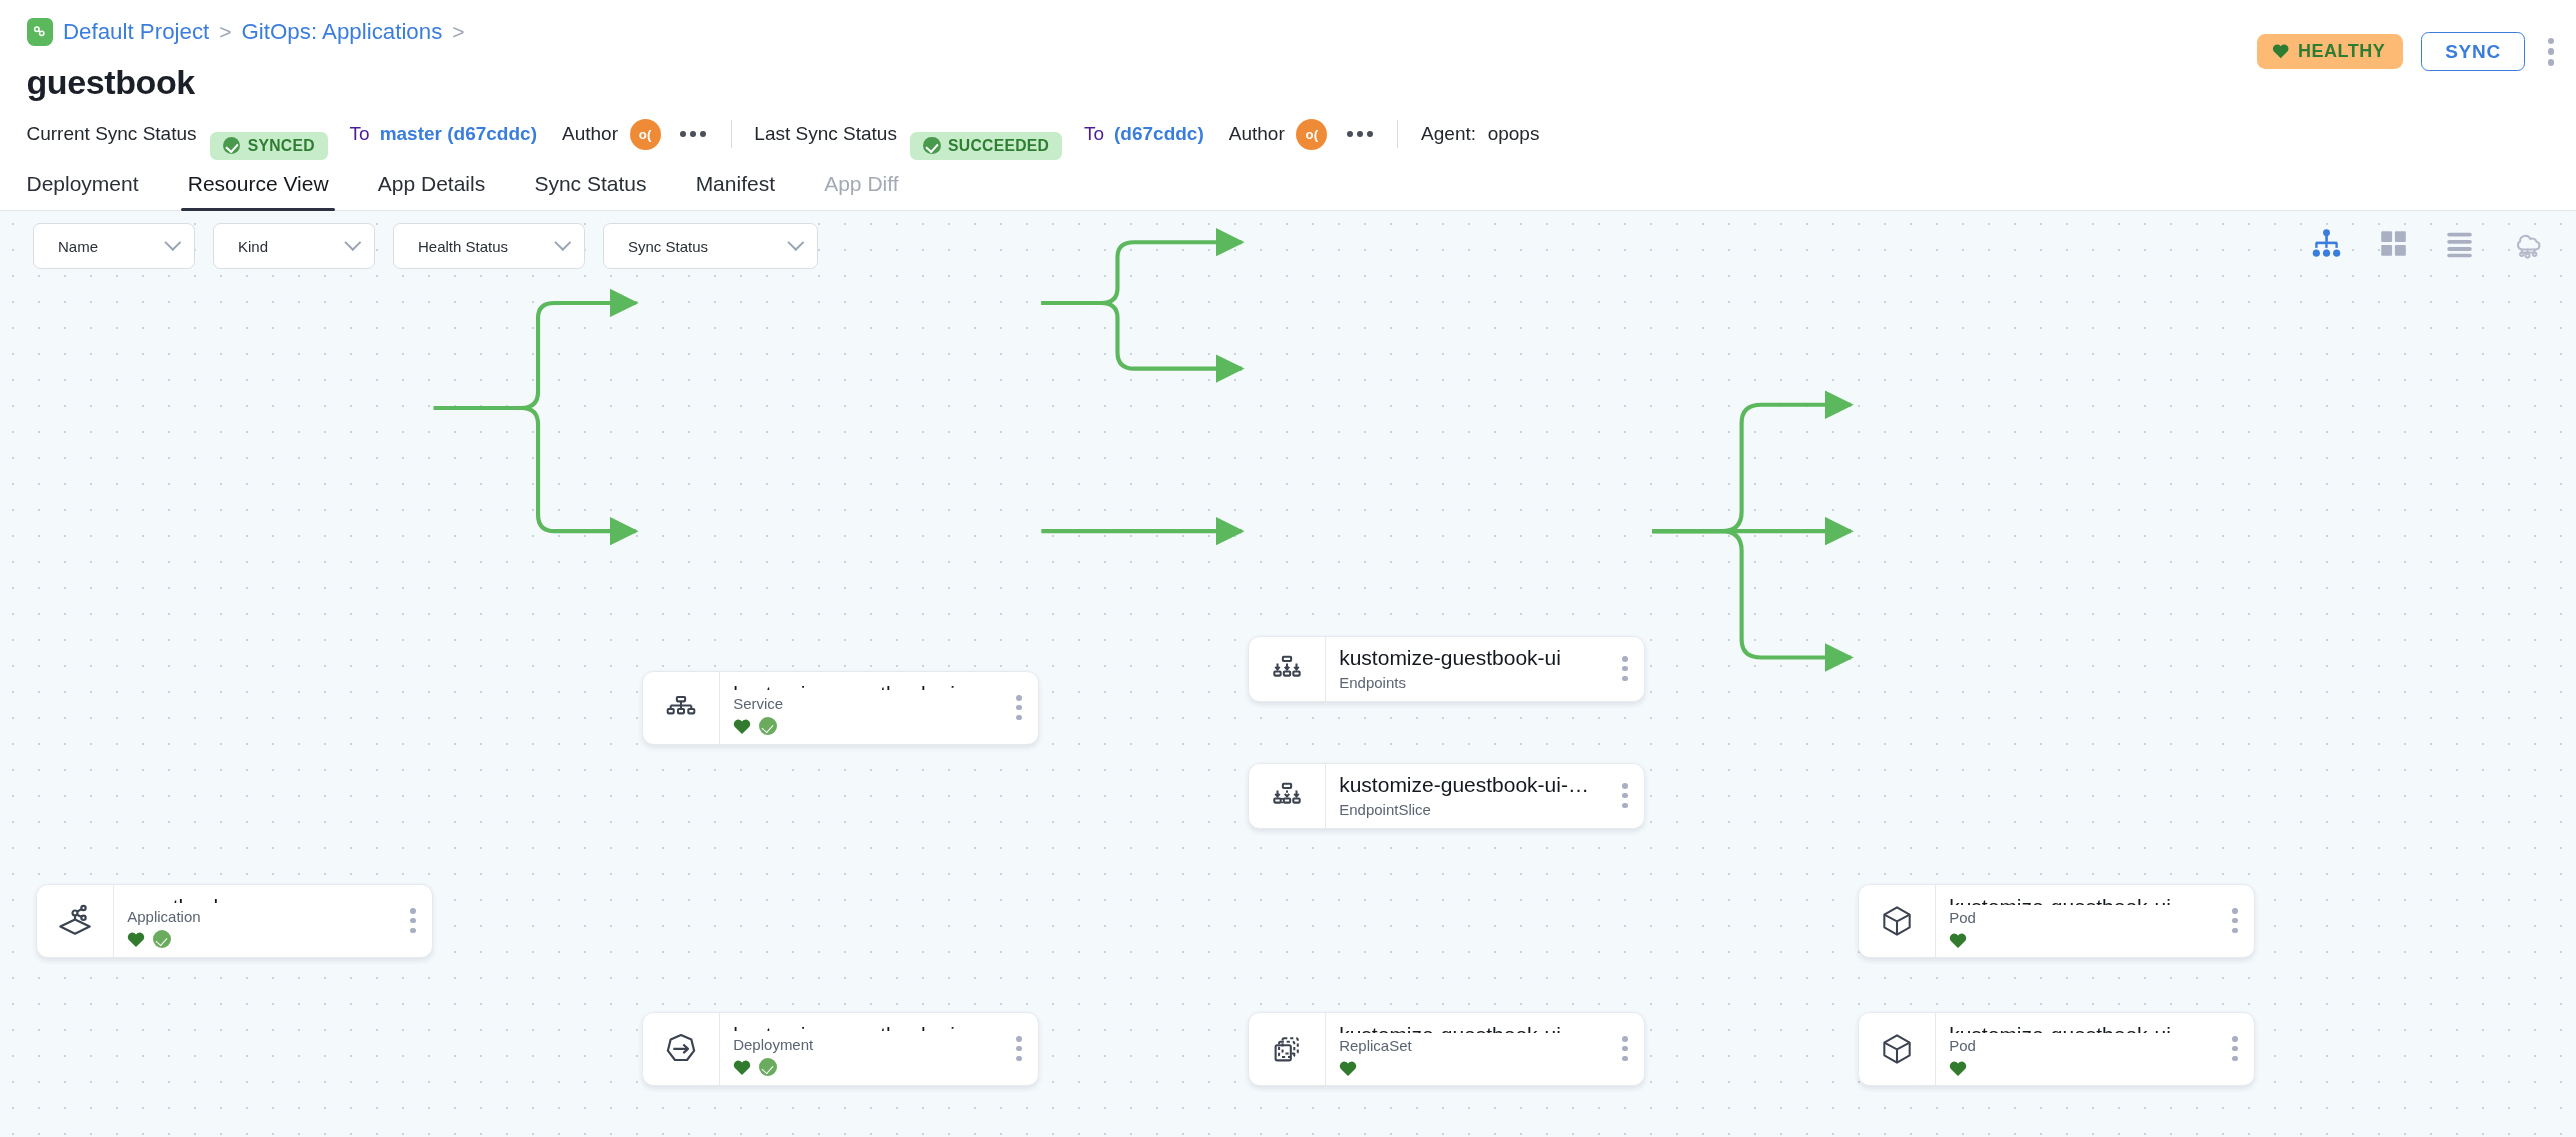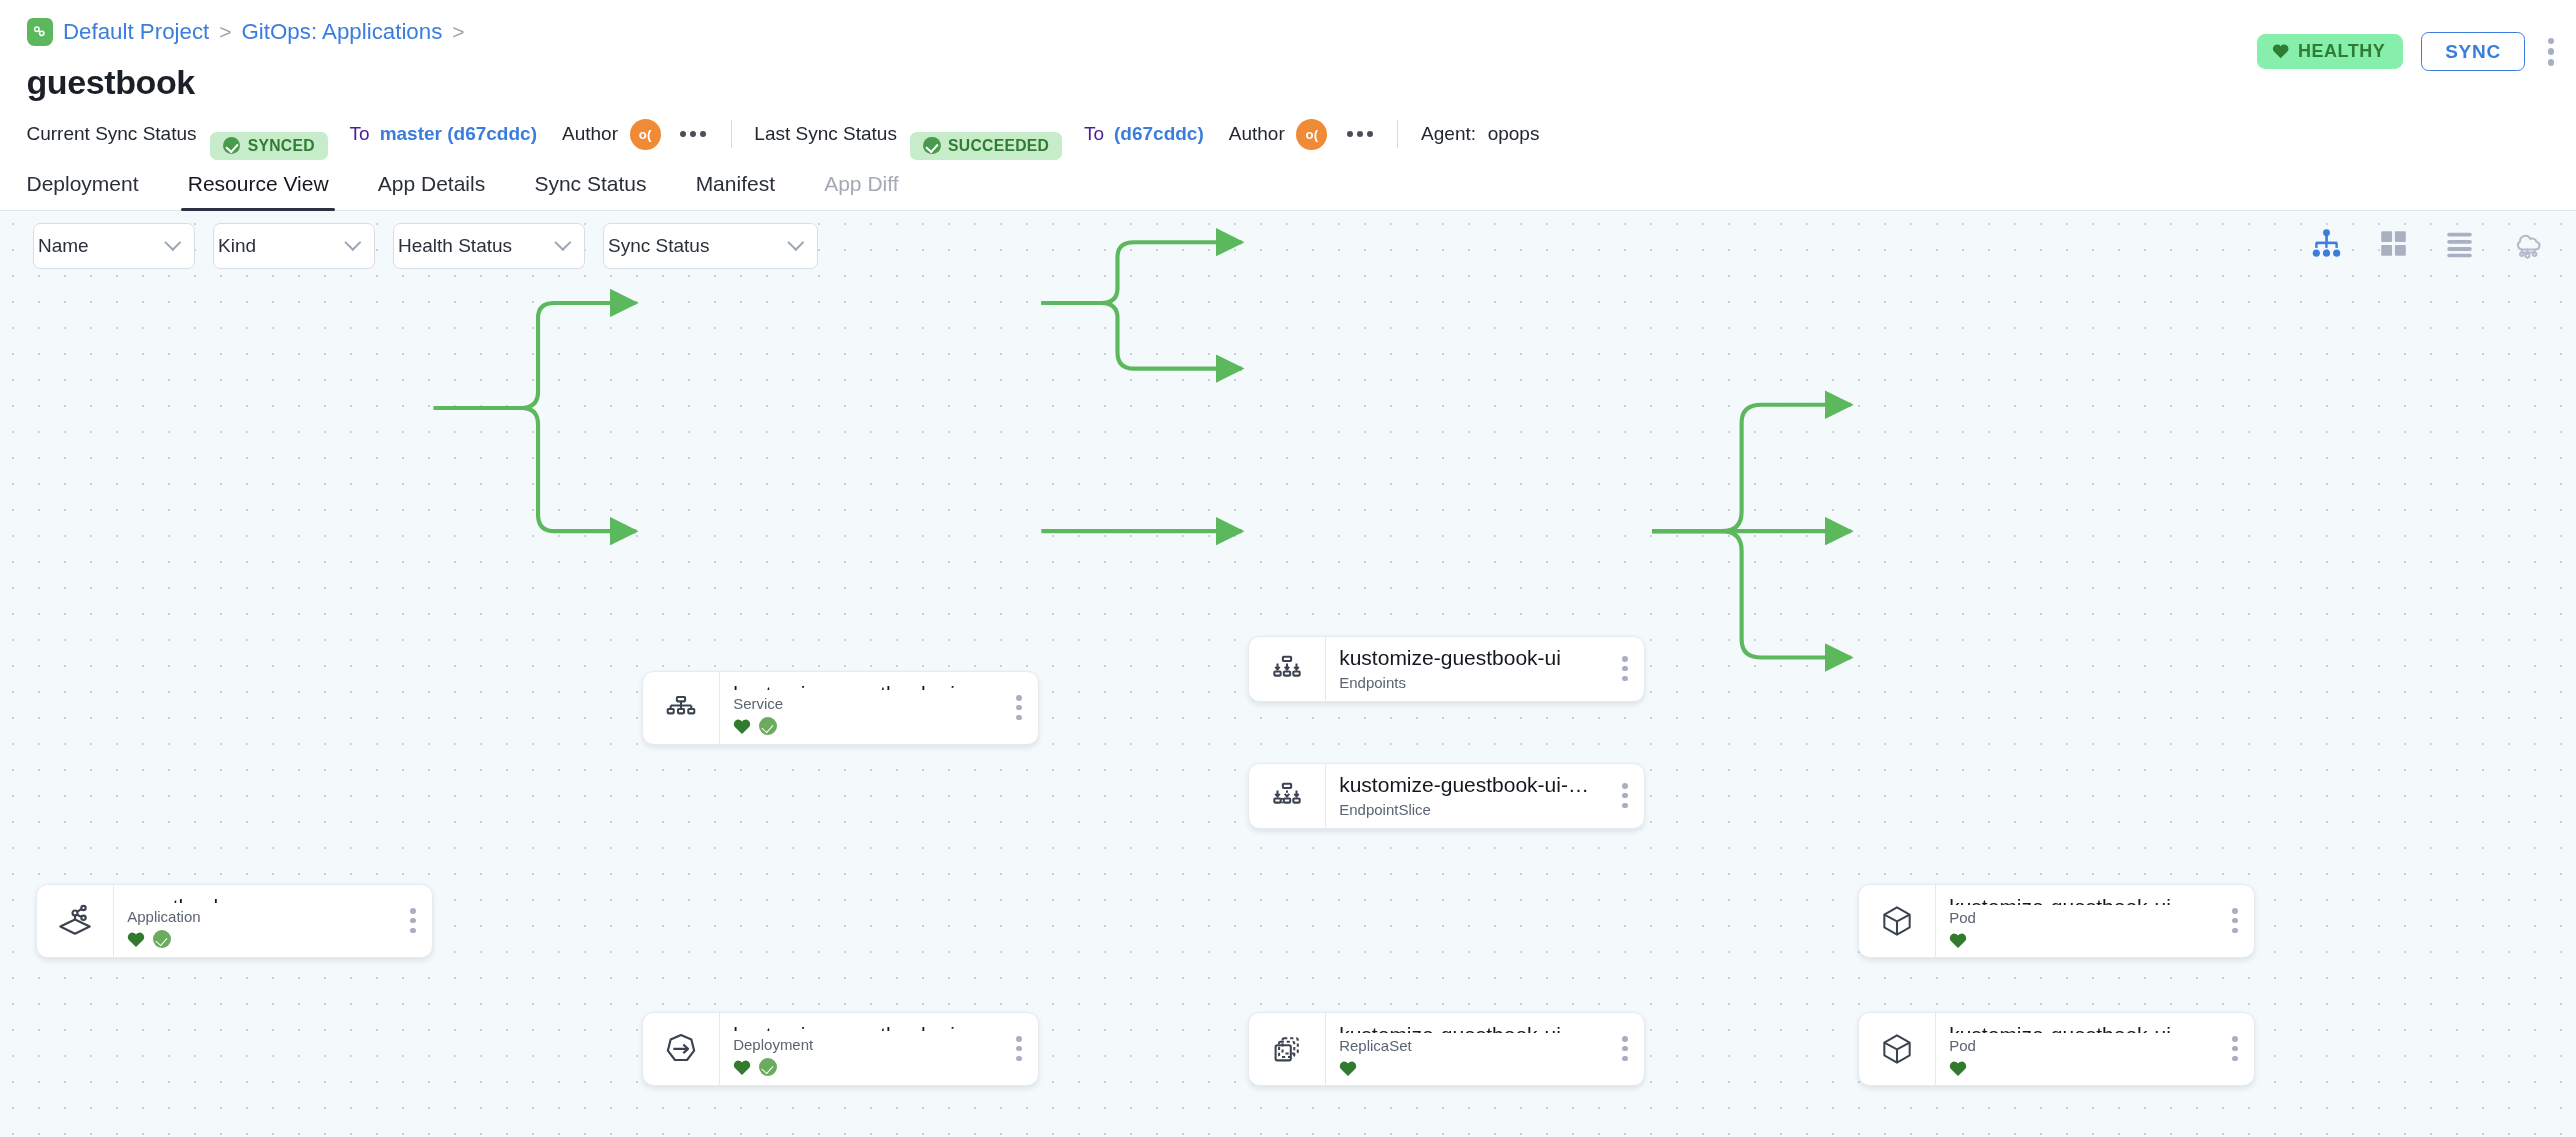--- a/index.html
+++ b/index.html
@@ -50,21 +50,21 @@
     color: #1b1f27;
     letter-spacing: -0.4px;
   }
   .header-actions {
     position: absolute;
     right: 16.6px;
     top: 31px;
     display: flex; align-items: center; gap: 18px;
   }
   .health-badge {
-    background: #86efac;
+    background: #fdba74;
     color: #2e7d32;
     border-radius: 8.3px;
     padding: 7.4px 18px 7.4px 15px;
     font-size: 18px;
     font-weight: bold;
     letter-spacing: 0.5px;
     display: flex; align-items: center; gap: 9px;
     white-space: nowrap;
   }
   .heart {
@@ -186,22 +186,22 @@
     gap: 18px;
     z-index: 5;
   }
   .select {
     background: #ffffff;
     border: 1.2px solid #d8dde4;
     border-radius: 7.4px;
     height: 46px;
     min-width: 106px;
     display: flex; align-items: center; justify-content: space-between;
-    padding: 0 15px 0 4px;
-    font-size: 19px;
+    padding: 0 15px 0 24px;
+    font-size: 15px;
     color: #2a2f38;
     cursor: pointer;
     gap: 21.5px;
     white-space: nowrap;
   }
   .chev {
     width: 11.6px; height: 11.6px;
     border: solid #9aa5b4; border-width: 0 2.2px 2.2px 0;
     transform: rotate(45deg) translate(-2.5px,-2.5px);
     flex: 0 0 auto;

